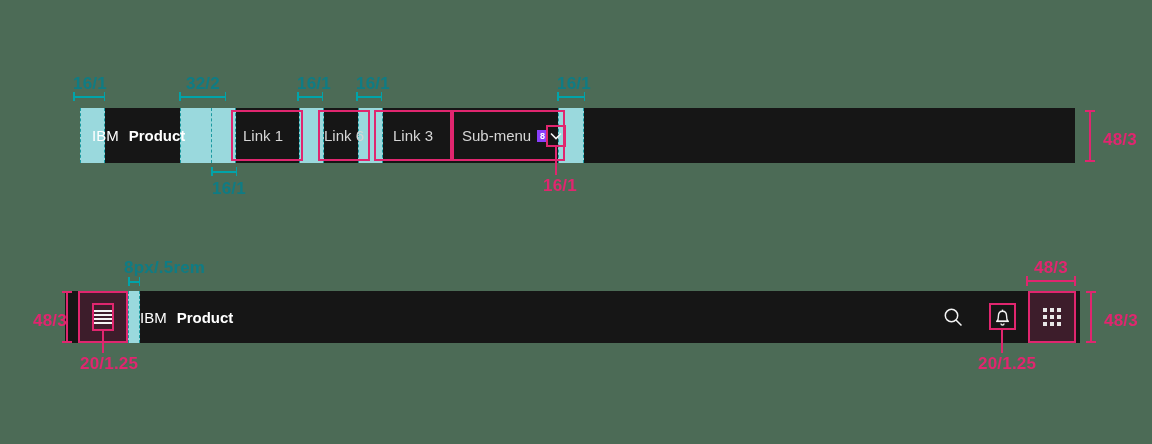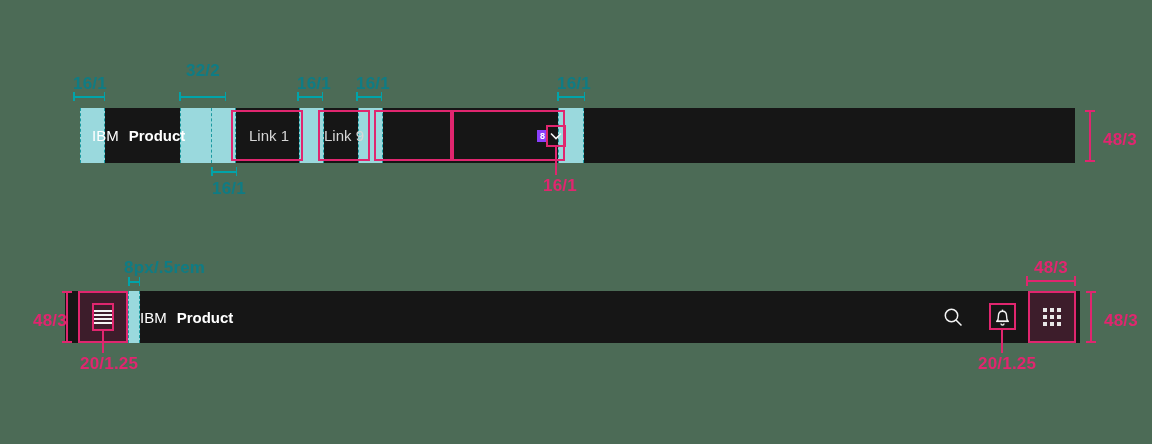--- a/index.html
+++ b/index.html
@@ -109,21 +109,21 @@
 <body>
 
 <div class="stage">
 
   <div class="ann-label ann-teal" style="left:73px;top:75px;">16/1</div>
   <div class="caliper-h" style="left:73px;top:92px;width:32px;">
       <span class="cap l"></span>
       <span class="cap r"></span>
     </div>
 
-  <div class="ann-label ann-teal" style="left:186px;top:62px;">32/2</div>
+  <div class="ann-label ann-teal" style="left:186px;top:75px;">32/2</div>
   <div class="caliper-h" style="left:179px;top:92px;width:47px;">
       <span class="cap l"></span>
       <span class="cap r"></span>
     </div>
 
   <div class="ann-label ann-teal" style="left:297px;top:75px;">16/1</div>
   <div class="caliper-h" style="left:297px;top:92px;width:26px;">
       <span class="cap l"></span>
       <span class="cap r"></span>
     </div>
@@ -148,28 +148,30 @@
   <div class="spacer" style="left:299px;top:108px;width:25px;height:55px;"></div>
   <div class="spacer" style="left:358px;top:108px;width:25px;height:55px;"></div>
   <div class="spacer" style="left:558px;top:108px;width:26px;height:55px;"></div>
 
   <div class="brand" style="left:92px;top:108px;height:55px;">
     <span class="thin">IBM</span>
     <span class="bold">Product</span>
   </div>
 
   <div class="hit" style="left:231px;top:110px;width:72px;height:51px;"></div>
-  <div class="navlabel" style="left:225px;top:110px;width:54px;height:51px;padding-left:17px;">Link 1</div>
+  <div class="navlabel" style="left:236px;top:110px;width:54px;height:51px;">Link 1</div>
 
   <div class="hit" style="left:318px;top:110px;width:52px;height:51px;"></div>
-  <div class="navlabel" style="left:315px;top:110px;width:58px;height:51px;">Link 9</div>
+  <div class="navlabel" style="left:315px;top:110px;width:58px;height:51px;">Link 6</div>
 
   <div class="hit" style="left:374px;top:110px;width:78px;height:51px;"></div>
+  <div class="navlabel" style="left:374px;top:110px;width:78px;height:51px;">Link 3</div>
 
   <div class="hit" style="left:452px;top:110px;width:113px;height:51px;"></div>
+  <div class="navlabel" style="left:452px;top:110px;width:105px;height:51px;justify-content:flex-start;padding-left:10px;box-sizing:border-box;">Sub-menu</div>
   <div class="badge" style="left:537px;top:130px;width:11px;height:12px;">8</div>
   <div class="hit" style="left:546px;top:125px;width:20px;height:22px;"></div>
   <div class="iconbox" style="left:546px;top:125px;width:20px;height:22px;">
     <svg width="12" height="8" viewBox="0 0 12 8" aria-hidden="true">
         <path d="M1 1.5 L6 6.5 L11 1.5" fill="none" stroke="#f4f4f4" stroke-width="1.6"></path>
       </svg>
   </div>
   <div class="leader-v" style="left:555px;top:147px;height:28px;"></div>
   <div class="ann-label ann-pink" style="left:543px;top:177px;">16/1</div>
 

